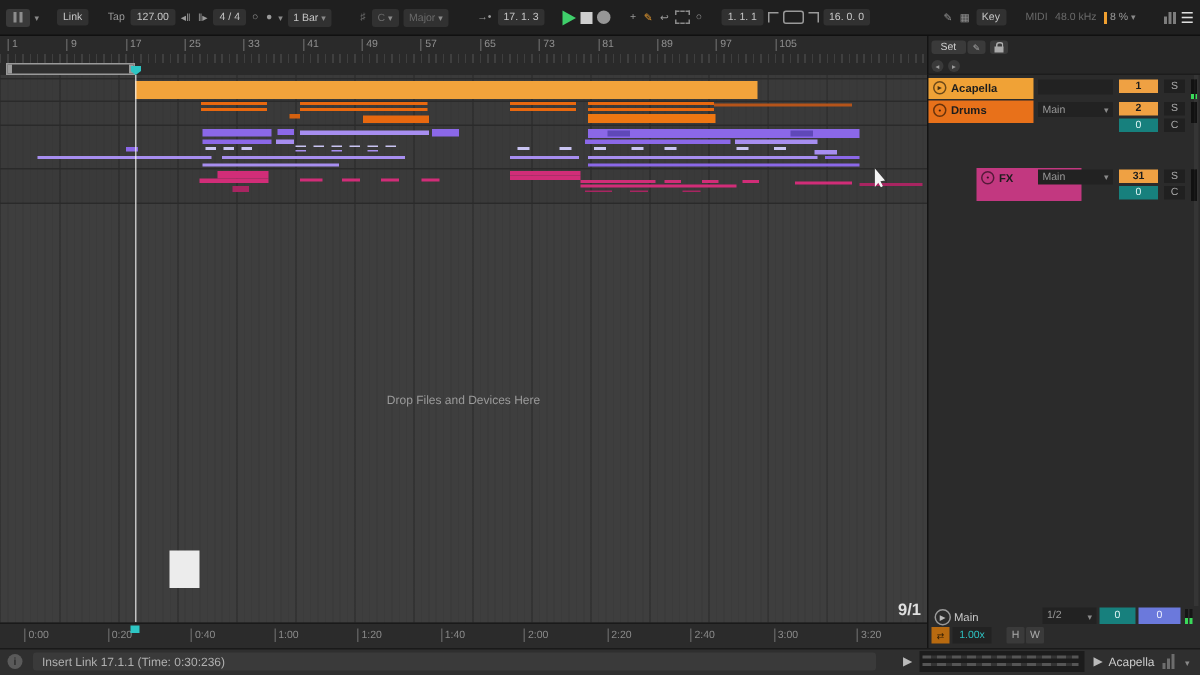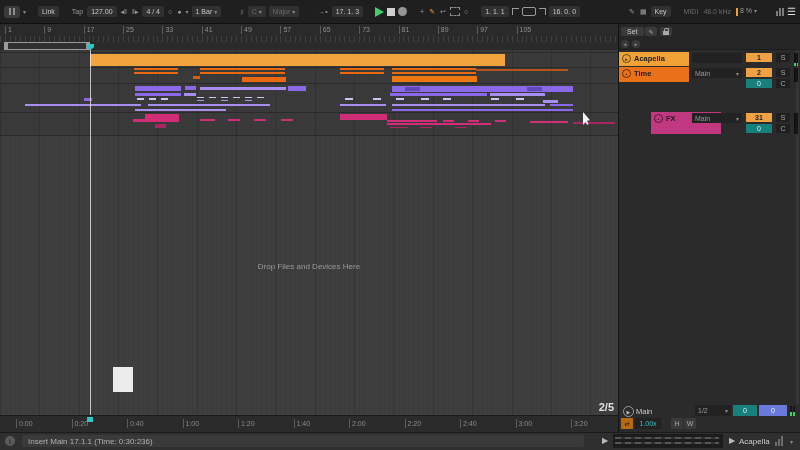--- a/index.html
+++ b/index.html
@@ -294,21 +294,21 @@
         <div class="clip" style="left: 387px; top: 73px; width: 104px; height: 2px; background: rgb(209, 45, 120);"></div>
         <div class="clip" style="left: 530px; top: 70.5px; width: 38px; height: 2px; background: rgb(209, 45, 120);"></div>
         <div class="clip" style="left: 573px; top: 71.5px; width: 42px; height: 2px; background: rgb(168, 37, 97);"></div>
         <div class="clip" style="left: 390px; top: 76.5px; width: 18px; height: 1.5px; background: rgb(168, 37, 97);"></div>
         <div class="clip" style="left: 420px; top: 76.5px; width: 12px; height: 1.5px; background: rgb(168, 37, 97);"></div>
         <div class="clip" style="left: 455px; top: 76.5px; width: 12px; height: 1.5px; background: rgb(168, 37, 97);"></div>
         <div class="clip" style="left: 113px; top: 317px; width: 20px; height: 25px; background: rgb(236, 236, 236);"></div>
       </div>
     <div class="playhead"></div>
     <div class="drophint">Drop Files and Devices Here</div>
-    <div class="zoomlab">2/5</div>
+    <div class="zoomlab">9/1</div>
     <div class="cursor"></div>
   </div>
 
   <div class="track-panel">
     <div class="vscroll"></div>
 
     <div class="trow" style="top:2px;height:15px">
       <div class="tcolor" style="background: rgb(240, 162, 54);">
         <span class="ticon">▸</span>
         <span>Acapella</span>
@@ -318,21 +318,21 @@
       <div class="sbtn">S</div>
       <div class="tmeter live" style="height:13px">
           <i></i>
           <i></i>
         </div>
     </div>
 
     <div class="trow" style="top:17px;height:16px">
       <div class="tcolor" style="background: rgb(232, 113, 26);">
         <span class="ticon">•</span>
-        <span>Time</span>
+        <span>Drums</span>
       </div>
       <div class="routing">
           <span>Main</span>
           <span class="caret">▾</span>
         </div>
       <div class="volbox">2</div>
       <div class="sbtn">S</div>
       <div class="panbox">0</div>
       <div class="cbtn">C</div>
       <div class="tmeter" style="height:14px">
@@ -401,21 +401,21 @@
         <span class="timelab" style="left: 404.5px;">2:20</span>
         <span class="timelab" style="left: 460px;">2:40</span>
         <span class="timelab" style="left: 515.5px;">3:00</span>
         <span class="timelab" style="left: 571px;">3:20</span>
       </div>
     <div class="time-marker"></div>
   </div>
 
   <div class="status">
     <span class="info-ci">i</span>
-    <span class="msgbox">Insert Main 17.1.1 (Time: 0:30:236)</span>
+    <span class="msgbox">Insert Link 17.1.1 (Time: 0:30:236)</span>
     <span class="audplay">▶</span>
     <span class="wavebox">
         <i style="top:3px"></i>
         <i style="top:8px"></i>
       </span>
     <span class="audplay2">▶</span>
     <span class="audname">Acapella</span>
     <span class="lvlic">
         <i style="height:4px"></i>
         <i style="height:7px"></i>

